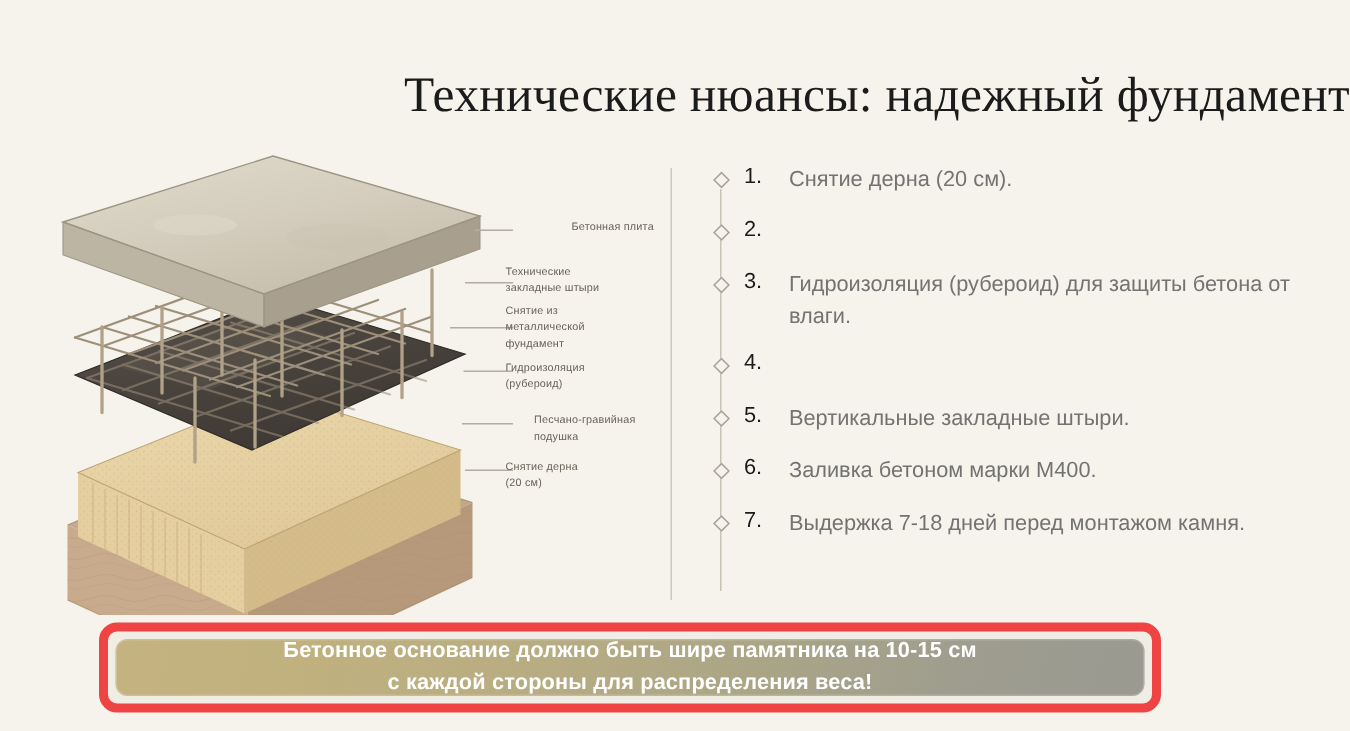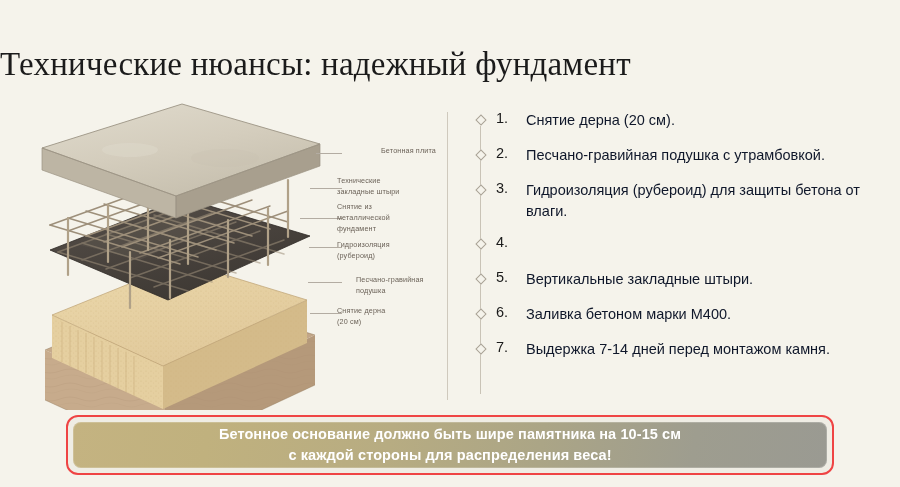--- a/index.html
+++ b/index.html
@@ -8,21 +8,21 @@
     background:#F5F3EB;
     font-family:"Liberation Sans", sans-serif;
     position:relative;
     overflow:hidden;
   }
 
   
   #page-title {
     position:absolute;
     left:0; right:0; top:46px;
-    text-align:left;
+    text-align:right;
     font-family:"Liberation Serif", serif;
     font-size:33px;
     font-weight:400;
     color:#1b1b1b;
     letter-spacing:0.2px;
     white-space:nowrap;
   }
 
   
   #diagram {
@@ -92,32 +92,32 @@
     margin-left:24px;
     flex:0 0 auto;
     font-size:14.5px;
     font-weight:500;
     color:#1a1a1a;
     text-align:left;
   }
   .step-text {
     font-size:14.5px;
     font-weight:500;
-    color:#0f172a;
+    color:#737373;
     line-height:1.42;
     max-width:345px;
   }
 
   
   #banner-frame {
     position:absolute;
     left:66px; top:415px;
-    width:768px; height:60px;
+    width:708px; height:60px;
     border-radius:12px;
-    border:2px solid #ef4444;
+    border:6px solid #ef4444;
     background:#EFEDE4;
     padding:5px;
   }
   #banner {
     width:100%; height:100%;
     border-radius:8px;
     background:linear-gradient(100deg,
         #C4B381 0%,
         #C0B17E 18%,
         #B7AC82 42%,
@@ -321,21 +321,20 @@
       </span>
     <span class="step-num">1.</span>
     <span class="step-text">Снятие дерна (20 см).</span>
   </div>
 
   <div class="step">
     <span class="step-marker">
         <i></i>
       </span>
     <span class="step-num">2.</span>
-    <span class="step-text">Песчано-гравийная подушка с утрамбовкой.</span>
   </div>
 
   <div class="step">
     <span class="step-marker">
         <i></i>
       </span>
     <span class="step-num">3.</span>
     <span class="step-text">Гидроизоляция (рубероид) для защиты бетона от влаги.</span>
   </div>
 
@@ -360,21 +359,21 @@
       </span>
     <span class="step-num">6.</span>
     <span class="step-text">Заливка бетоном марки M400.</span>
   </div>
 
   <div class="step">
     <span class="step-marker">
         <i></i>
       </span>
     <span class="step-num">7.</span>
-    <span class="step-text">Выдержка 7-14 дней перед монтажом камня.</span>
+    <span class="step-text">Выдержка 7-18 дней перед монтажом камня.</span>
   </div>
 </div>
 
 <div id="banner-frame">
   <div id="banner">
     <div class="banner-line">Бетонное основание должно быть шире памятника на 10-15 см</div>
     <div class="banner-line">с каждой стороны для распределения веса!</div>
   </div>
 </div>
 

